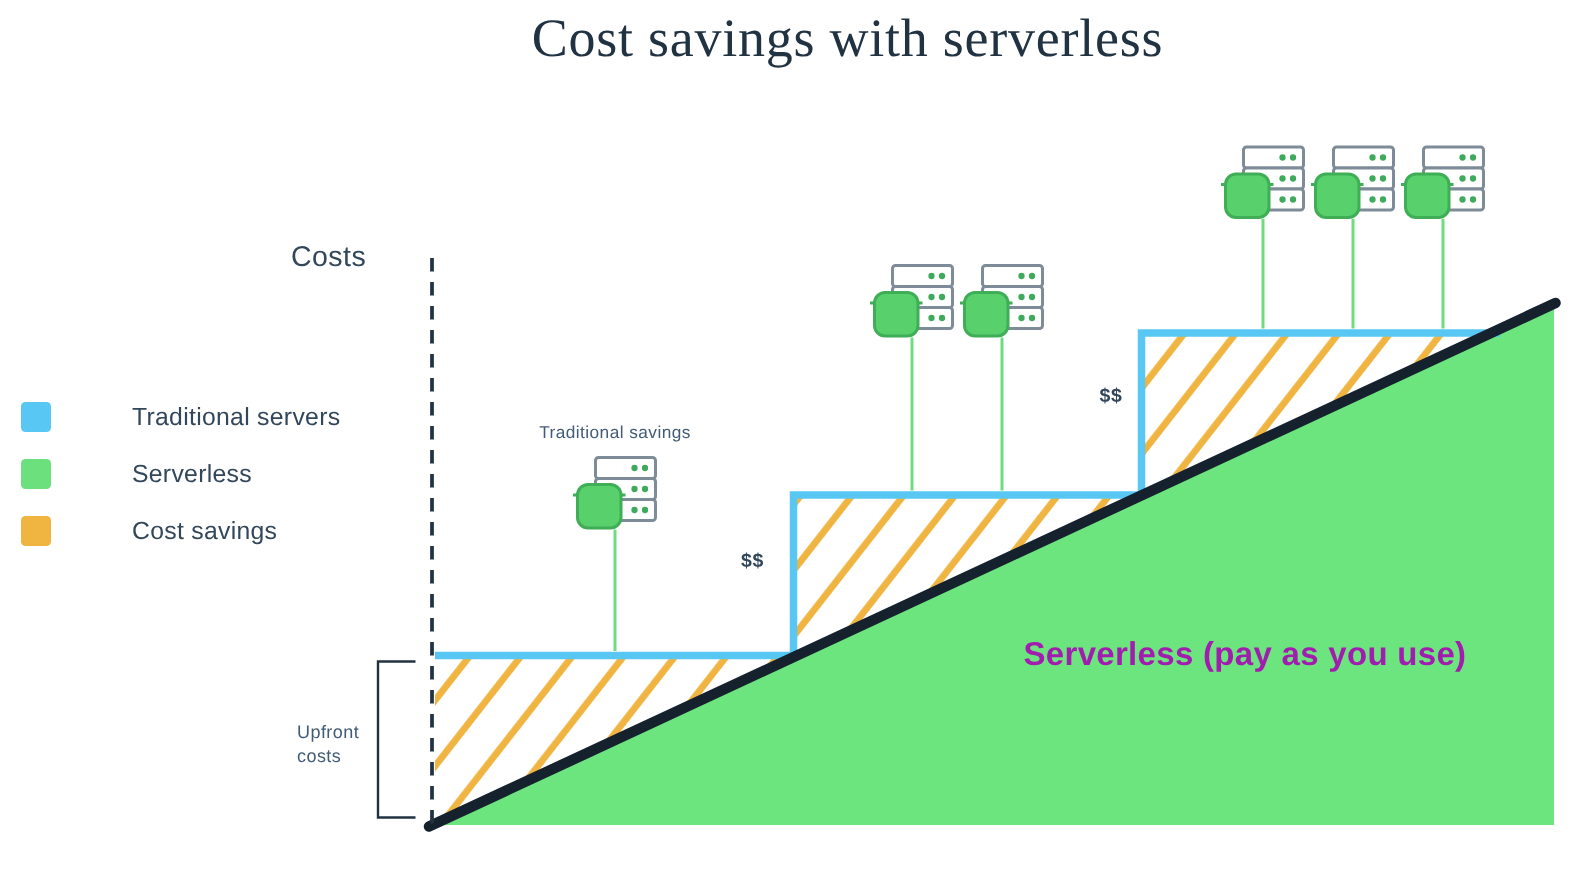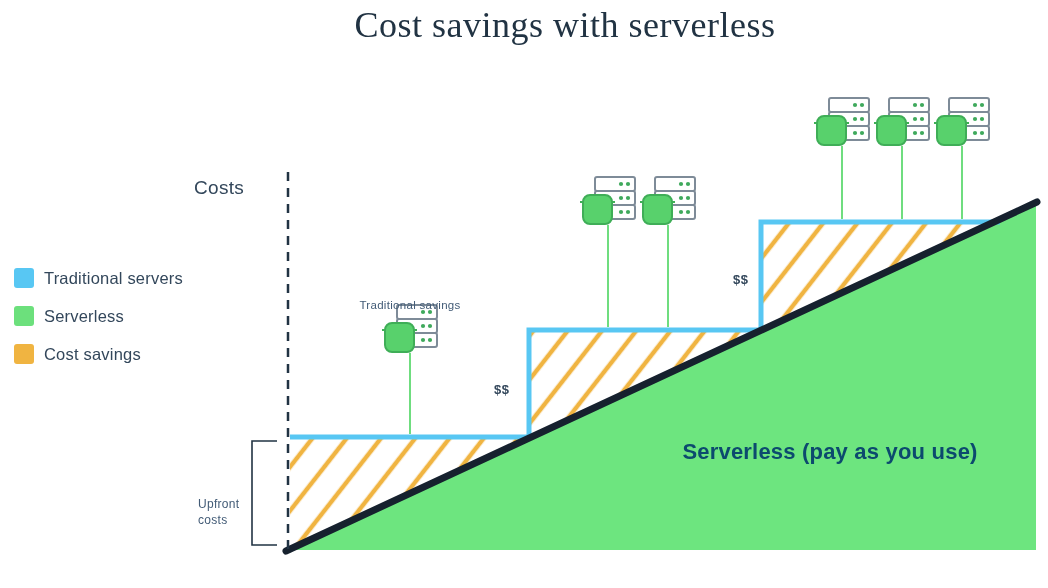--- a/index.html
+++ b/index.html
@@ -7,35 +7,35 @@
   .stage{position:relative;width:1048px;height:588px;background:#fff;overflow:hidden;border-radius:21px;}
 
   .title{
     position:absolute;top:4px;left:0;width:1048px;padding-left:82px;box-sizing:border-box;
     text-align:center;font-family:"Liberation Serif", serif;font-size:36px;font-weight:500;
     color:#213343;letter-spacing:0.5px;
   }
 
   .chart-svg{position:absolute;left:0;top:0;}
 
-  .label{position:absolute;color:#33475b;letter-spacing:0.3px;margin-top:16px;}
+  .label{position:absolute;color:#33475b;letter-spacing:0.3px;}
   .costs-label{left:194px;top:161px;font-size:19px;}
   .scale-label{left:880px;top:556px;width:160px;text-align:right;font-size:19px;}
   .trad-server-label{left:335px;top:283px;width:150px;text-align:center;font-size:11.5px;color:#425b76;}
   .upfront-label{left:198px;top:481px;font-size:12px;line-height:1.3;white-space:pre-line;color:#425b76;}
   .dollar{font-size:13px;font-weight:700;letter-spacing:0.5px;}
   .dollar-1{left:494px;top:366px;}
   .dollar-2{left:733px;top:256px;}
   .serverless-area-label{
     left:660px;top:423px;width:340px;text-align:center;
-    font-size:22px;font-weight:700;color:#0c4a6e;letter-spacing:0.2px;
+    font-size:22px;font-weight:700;color:#a21caf;letter-spacing:0.2px;
   }
 
   .legend{position:absolute;left:14px;top:268px;}
-  .legend-row{display:flex;align-items:center;margin-bottom:18px;height:20px;}
+  .legend-row{display:flex;align-items:center;margin-bottom:18px;height:20px;gap:44px;}
   .swatch{width:20px;height:20px;border-radius:3px;margin-right:10px;flex:0 0 auto;}
   .swatch-blue{background:#58c7f3;}
   .swatch-green{background:#6ce07c;}
   .swatch-orange{background:#f0b441;}
   .legend-text{font-size:16.5px;color:#33475b;letter-spacing:0.2px;}
 </style>
 </head>
 <body>
 
 <div class="stage">

